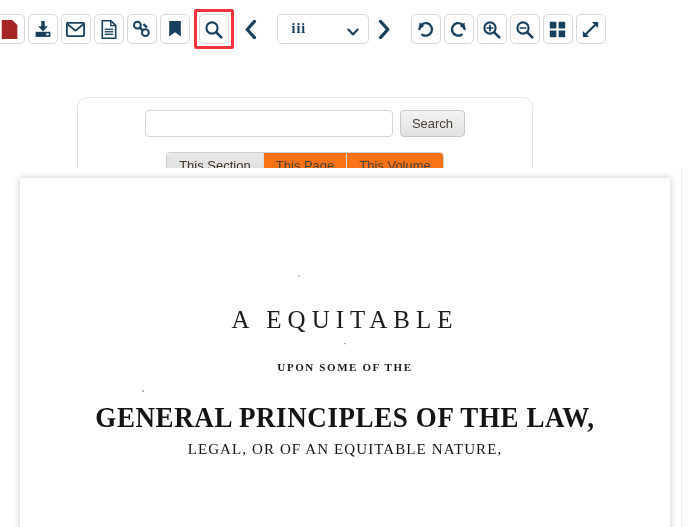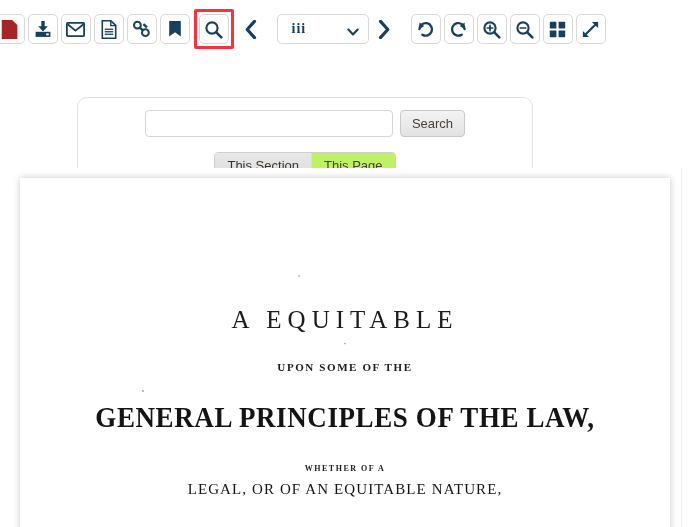--- a/index.html
+++ b/index.html
@@ -151,21 +151,21 @@
     display: flex;
     border: 1px solid #cfcfcf;
     border-radius: 4px;
     overflow: hidden;
     box-sizing: border-box;
   }
   .scopebtn {
     font-family: "Liberation Sans", sans-serif;
     font-size: 13px;
     color: #4a4036;
-    background: #bef264;
+    background: #f97316;
     border: none;
     border-left: 1px solid #dcdcdc;
     padding: 6px 12px 7px;
     cursor: pointer;
     line-height: 1.1;
   }
   .scopebtn:first-child { border-left: none; }
   .scopebtn.active {
     background: linear-gradient(#e8e8e8, #dcdcdc);
     color: #3c3228;
@@ -438,32 +438,32 @@
 
 <div class="searchpanel">
   <div class="searchrow">
     <input class="search-input" type="text" value="" placeholder="" style="">
     <button class="search-btn">Search</button>
   </div>
   <div class="scoperow">
     <div class="scopegroup">
       <button class="scopebtn active">This Section</button>
       <button class="scopebtn">This Page</button>
+      <button class="scopebtn">This Volume</button>
     </div>
   </div>
 </div>
 
 <div class="viewer">
   <div class="page-sheet">
     <div class="dot-a"></div>
     <div class="dot-b"></div>
     <div class="scan">
       <div class="ln-treatise">A EQUITABLE</div>
       <div class="ln-dot">·</div>
       <div class="ln-upon">UPON SOME OF THE</div>
       <div class="ln-general">GENERAL PRINCIPLES OF THE LAW,</div>
-      <div class="ln-whether">WHETHER OF A</div>
       <div class="ln-legal">LEGAL, OR OF AN EQUITABLE NATURE,</div>
     </div>
   </div>
 </div>
 
 <div class="scrollstrip"></div>
 
 </body></html>

